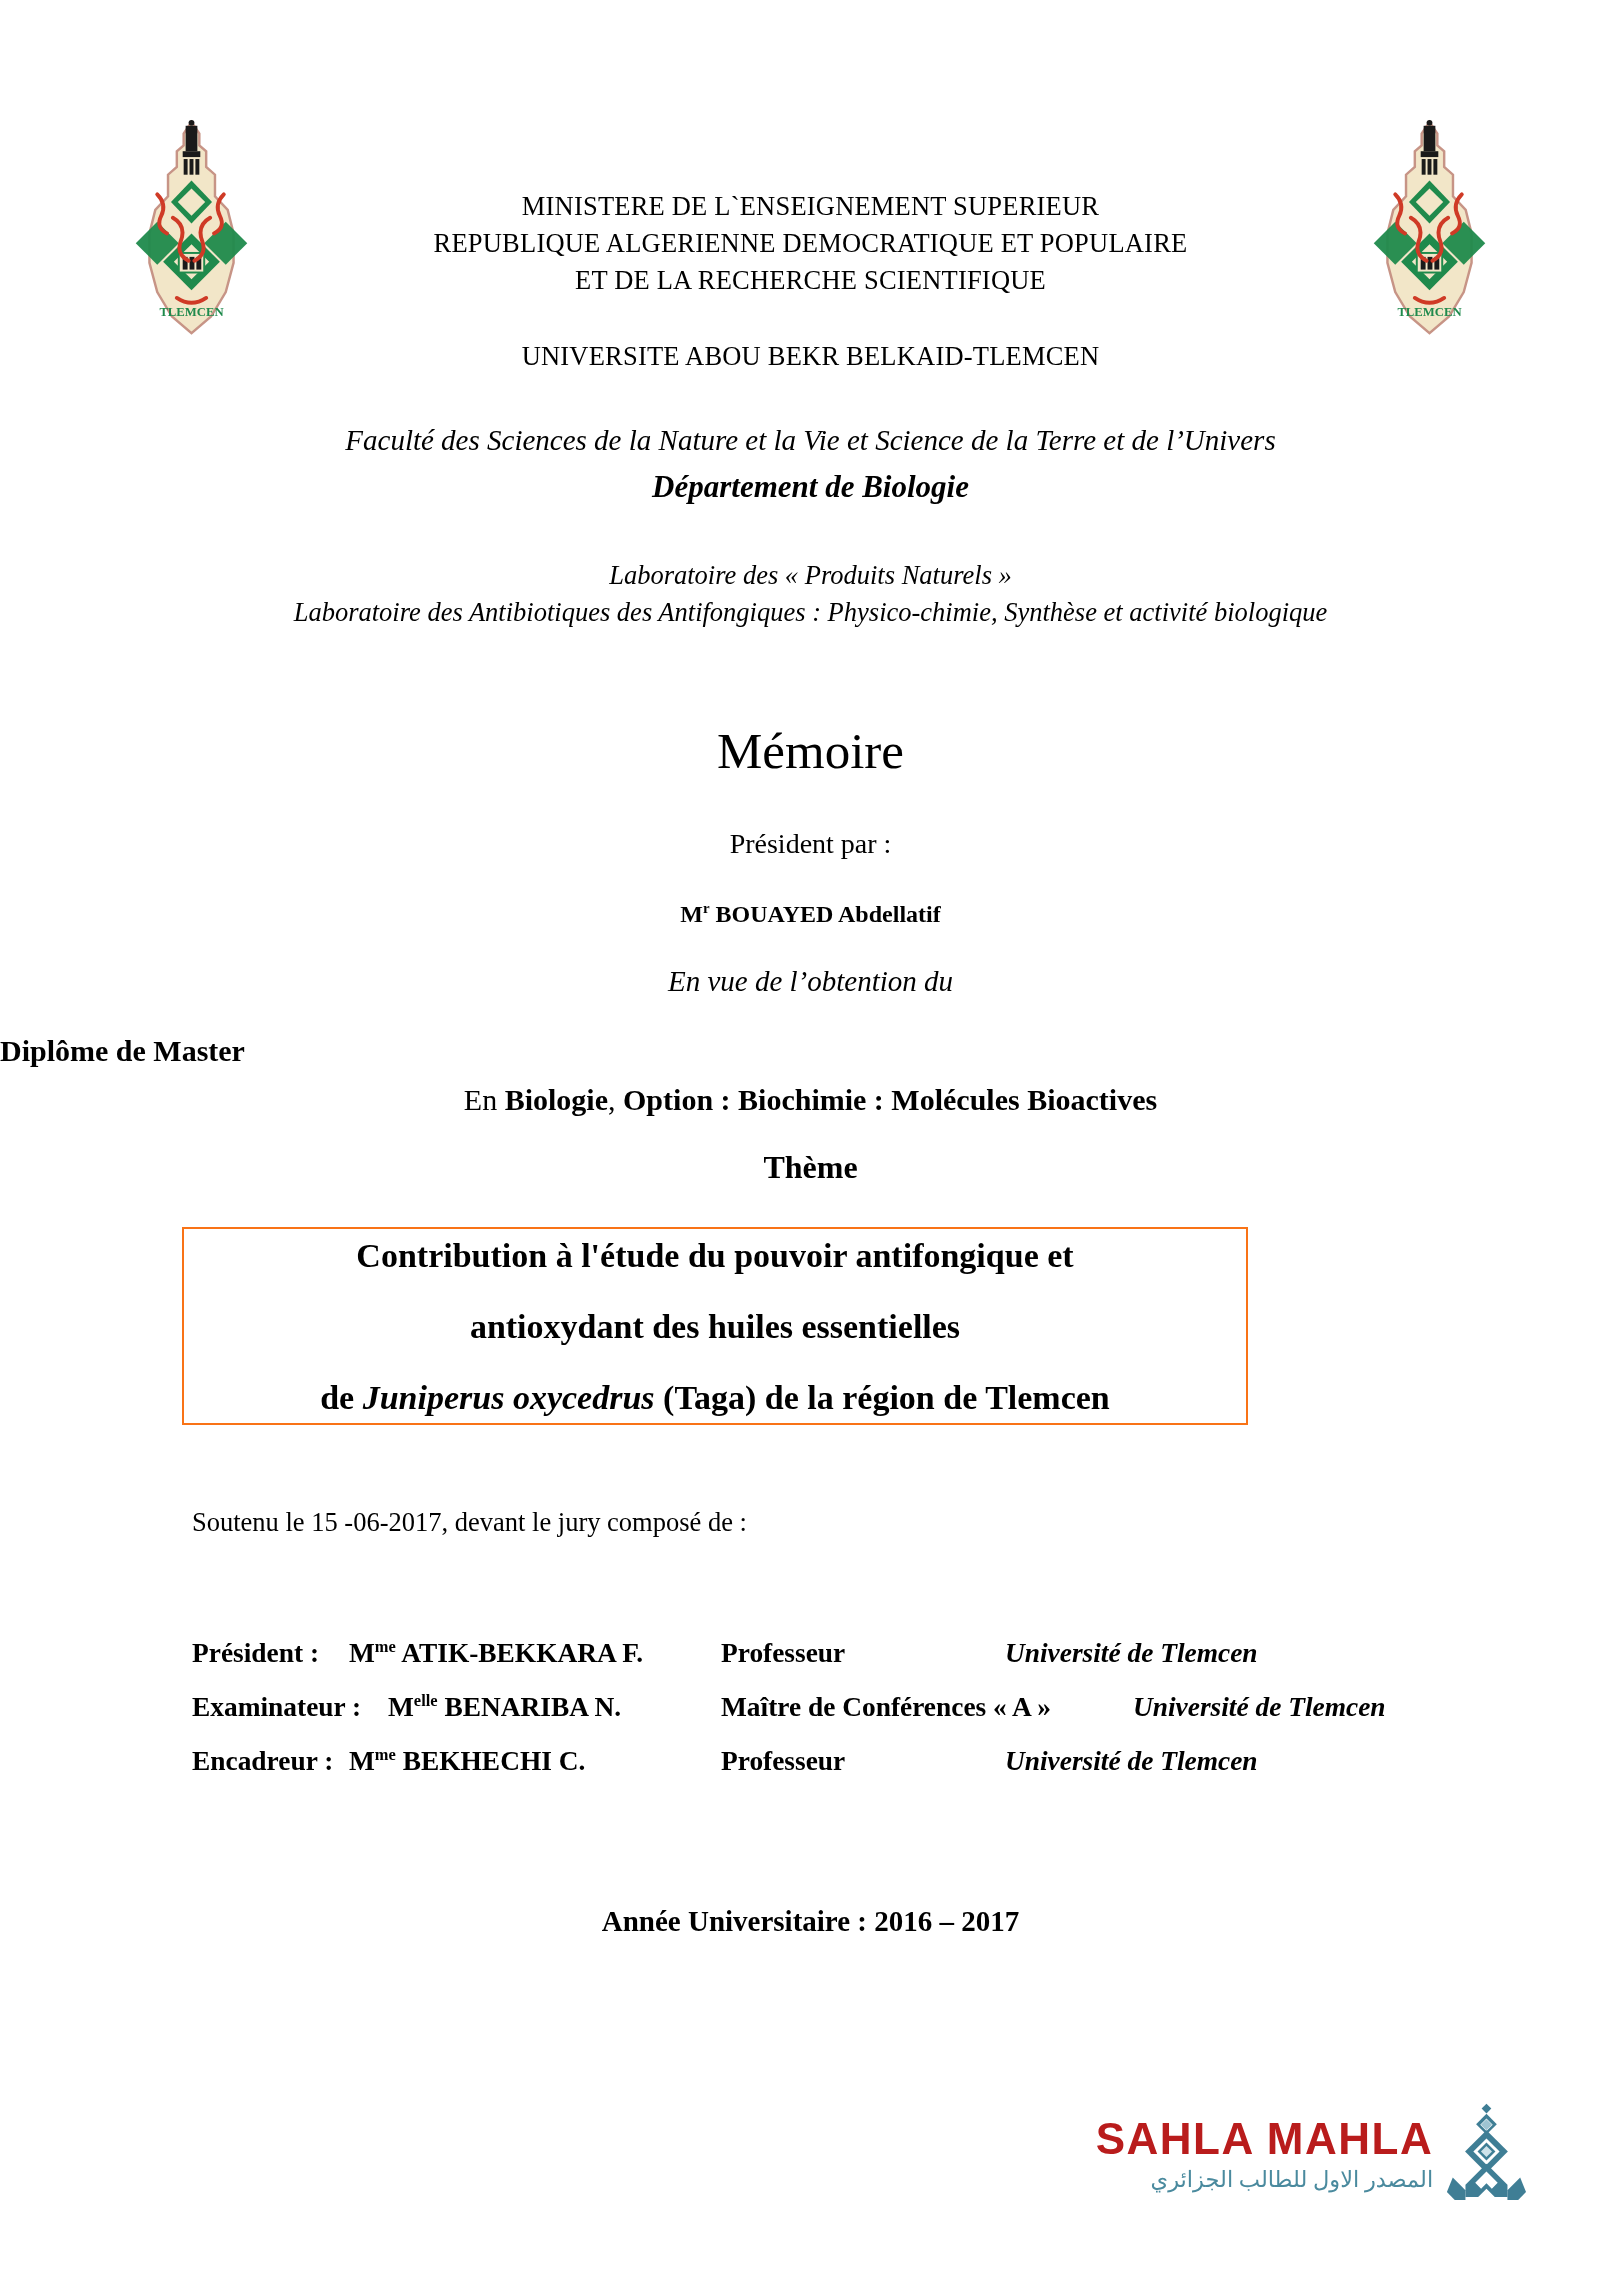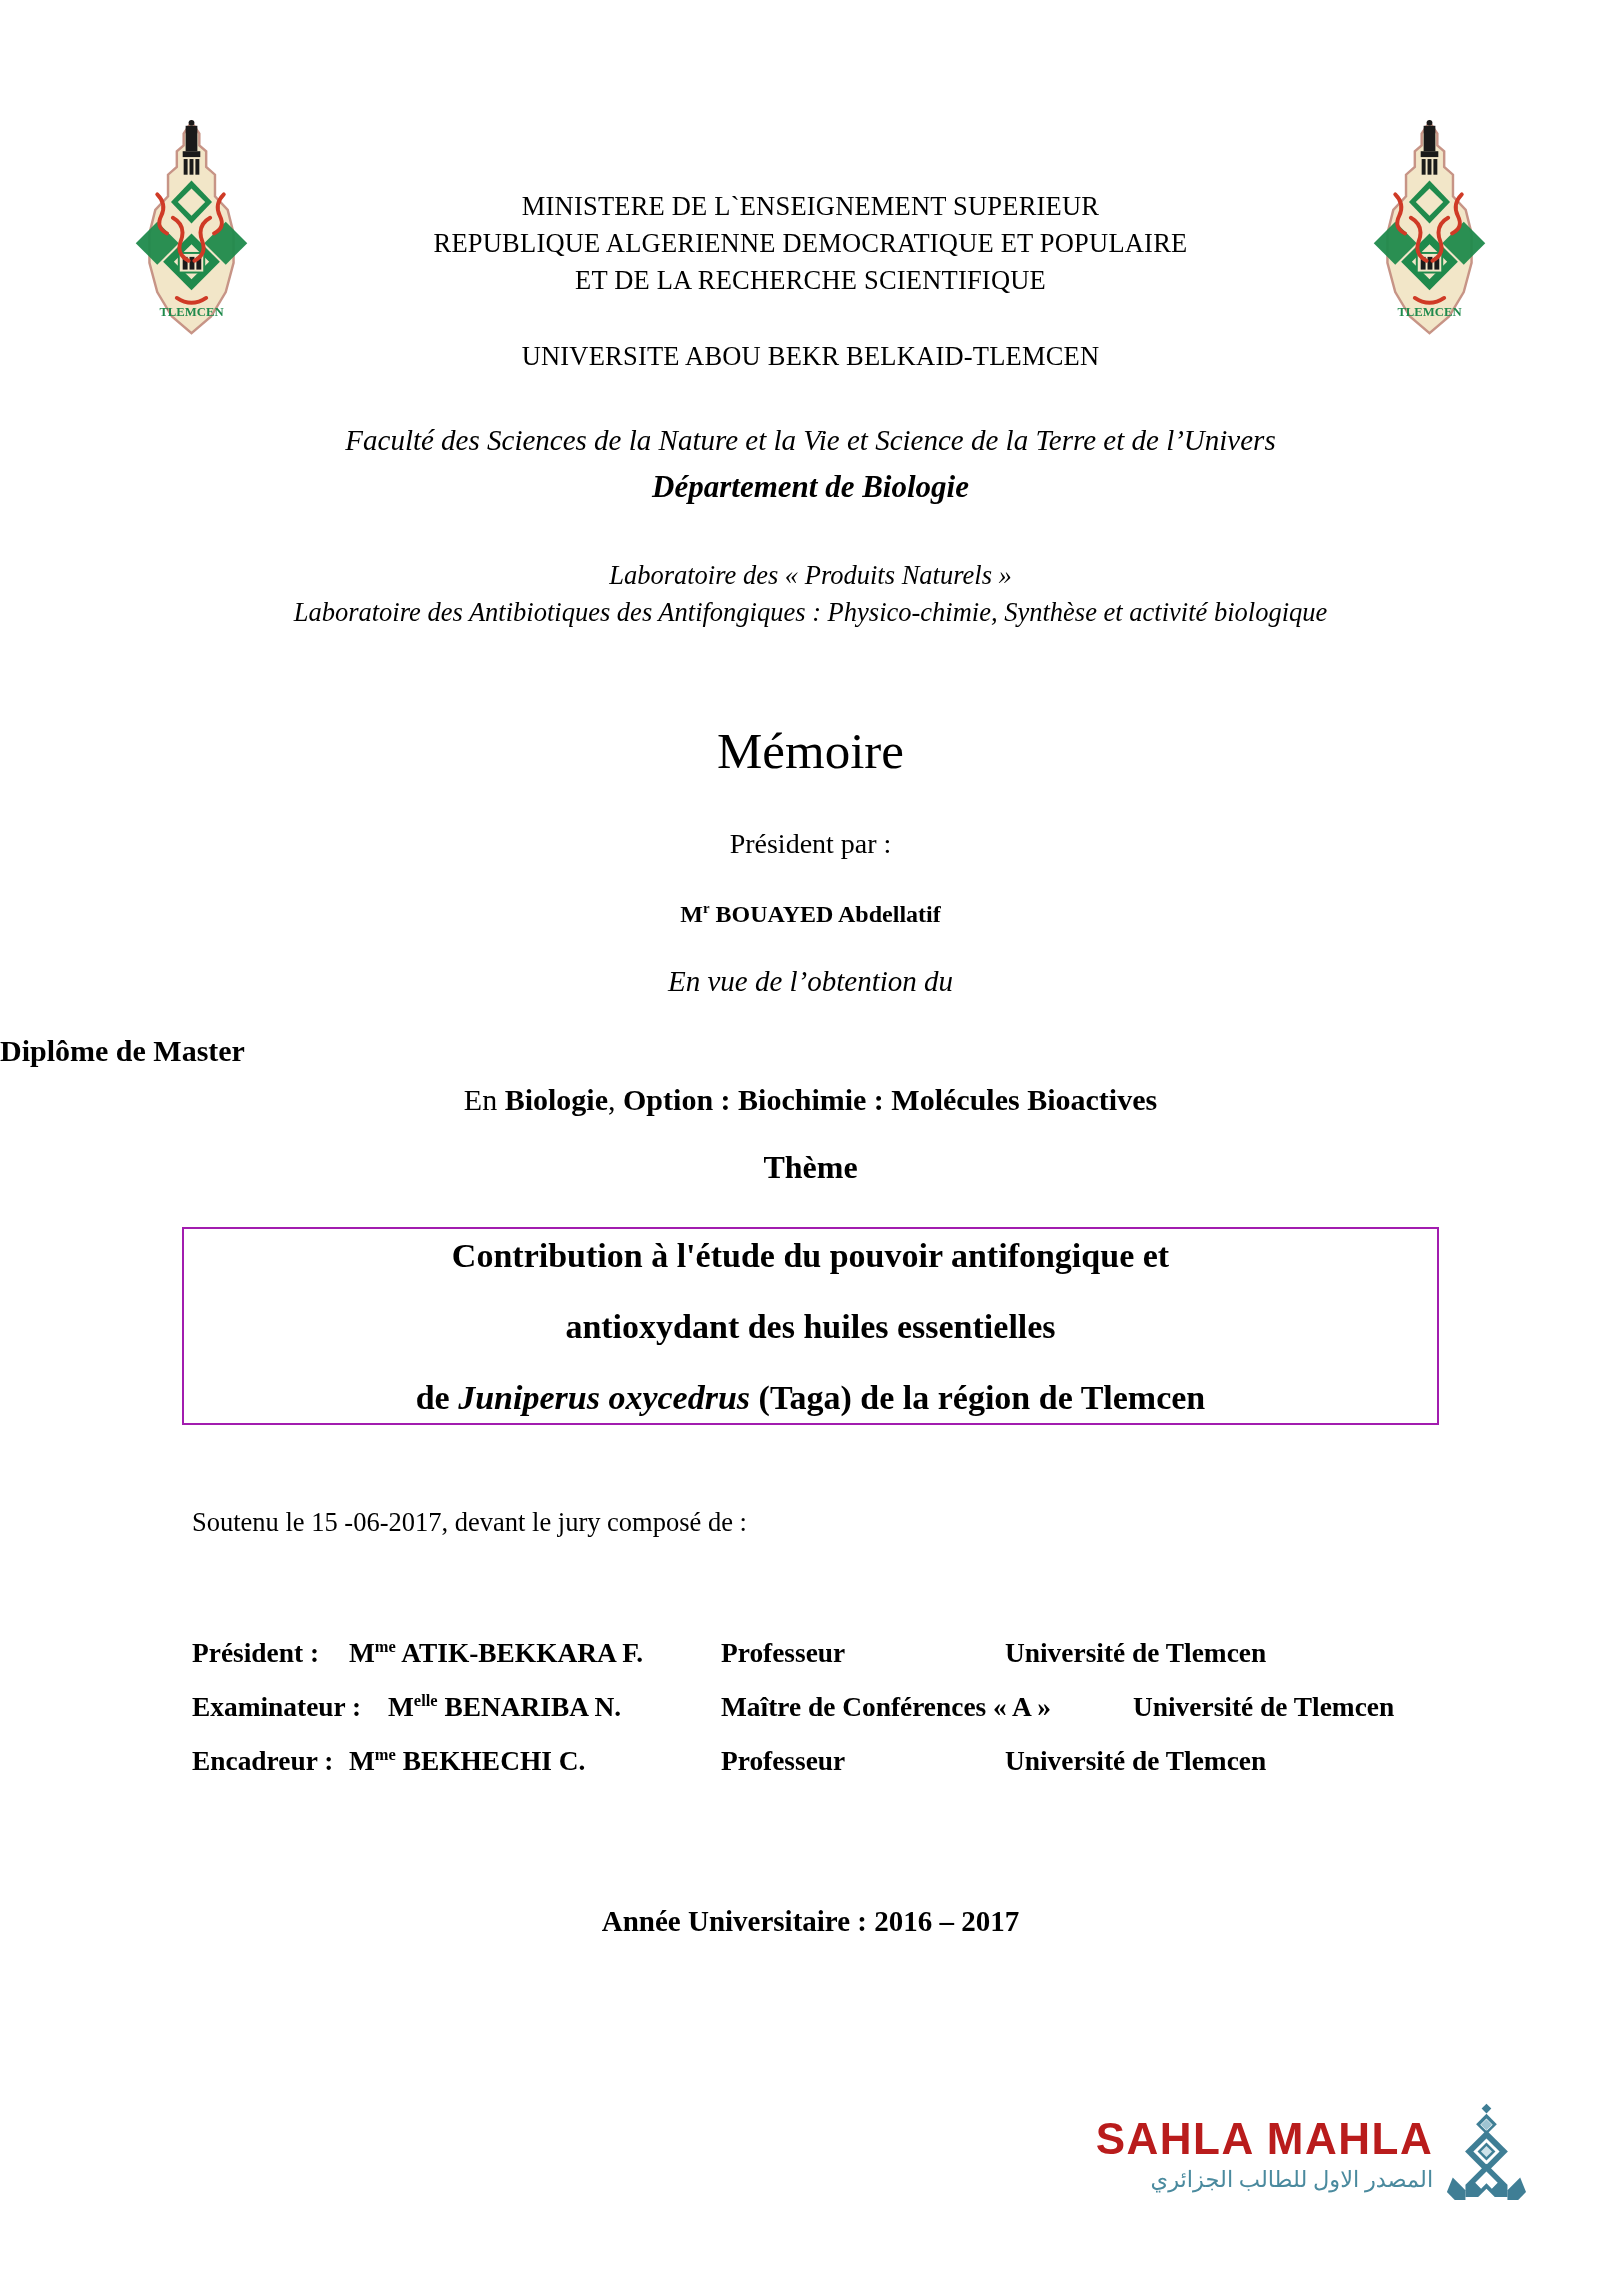--- a/index.html
+++ b/index.html
@@ -140,23 +140,23 @@
     text-align: center;
     font-size: 32px;
     font-weight: bold;
   }
 
   
   .title-box {
     position: absolute;
     left: 182px;
     top: 1227px;
-    width: 1257px;
+    width: 1066px;
     height: 198px;
-    border: 2px solid #a21caf;
+    border: 2px solid #f97316;
     box-sizing: border-box;
     display: flex;
     flex-direction: column;
     justify-content: center;
     align-items: center;
     text-align: center;
   }
   .title-line {
     font-size: 34px;
     font-weight: bold;
@@ -182,21 +182,21 @@
   }
   .jury-row {
     display: flex;
     align-items: baseline;
     line-height: 46px;
     white-space: nowrap;
   }
   .jury-role  { width: 157px; flex: 0 0 auto; margin-top: 8px; }
   .jury-name  { width: 372px; flex: 0 0 auto; }
   .jury-grade { width: 284px; flex: 0 0 auto; }
-  .jury-univ  { flex: 0 0 auto; }
+  .jury-univ  { flex: 0 0 auto; font-style: italic; }
   .jury-row sup { font-size: 0.6em; vertical-align: super; }
 
   .jury-row.wide .jury-role  { width: 196px; }
   .jury-row.wide .jury-name  { width: 333px; }
   .jury-row.wide .jury-grade { width: 412px; }
 
   
   .annee {
     position: absolute;
     left: 0; right: 0;

